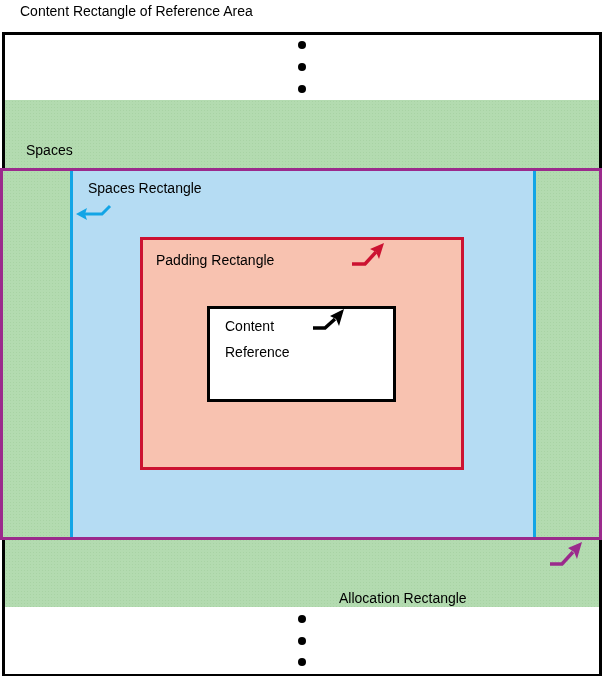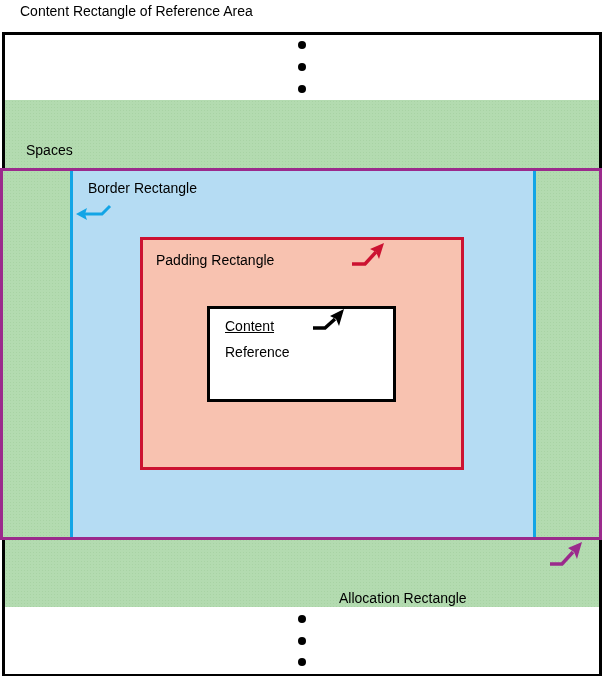--- a/index.html
+++ b/index.html
@@ -37,35 +37,35 @@
 <div class="abs dot" style="top:85px"></div>
 
 <div class="abs green band-top"></div>
 <div class="abs green band-bot"></div>
 <div class="abs label" style="left:26px; top:102px;margin-top:40px;">Spaces</div>
 
 <div class="abs green alloc-fill"></div>
 <div class="abs border-rect"></div>
 <div class="abs alloc"></div>
 
-<div class="abs label" style="left:88px; top:180px;">Border Rectangle</div>
+<div class="abs label" style="left:88px; top:180px;">Spaces Rectangle</div>
 <svg class="arrow" style="left:74px; top:202px;" width="40" height="22">
   <path d="M36 4 L28 12 L10 12" stroke="#12a5e6" stroke-width="3" fill="none"></path>
   <path d="M2 12 L13 6 L11 12 L13 18 Z" fill="#12a5e6"></path>
 </svg>
 
 <div class="abs padding-rect"></div>
 <div class="abs label" style="left:156px; top:252px;text-align:center;">Padding Rectangle</div>
 <svg class="arrow" style="left:350px; top:240px;" width="40" height="30">
   <path d="M2 24 L15 24 L26 12" stroke="#cc1231" stroke-width="3.5" fill="none"></path>
   <path d="M34 3 L20 9 L26 12 L29 19 Z" fill="#cc1231"></path>
 </svg>
 
 <div class="abs content-rect"></div>
-<div class="abs label" style="left:225px; top:318px;text-decoration:underline;">Content</div>
+<div class="abs label" style="left:225px; top:318px;">Content</div>
 <div class="abs label" style="left:225px; top:344px;">Reference</div>
 <svg class="arrow" style="left:311px; top:308px;" width="40" height="30">
   <path d="M2 20 L14 20 L24 11" stroke="#000" stroke-width="3.5" fill="none"></path>
   <path d="M33 1 L19 8 L25 11 L28 18 Z" fill="#000"></path>
 </svg>
 
 <div class="abs label" style="left:339px; top:550px;margin-top:40px;">Allocation Rectangle</div>
 <svg class="arrow" style="left:548px; top:540px;" width="40" height="30">
   <path d="M2 24 L14 24 L25 12" stroke="#9b2a8c" stroke-width="3.5" fill="none"></path>
   <path d="M34 2 L20 8 L26 12 L29 19 Z" fill="#9b2a8c"></path>

